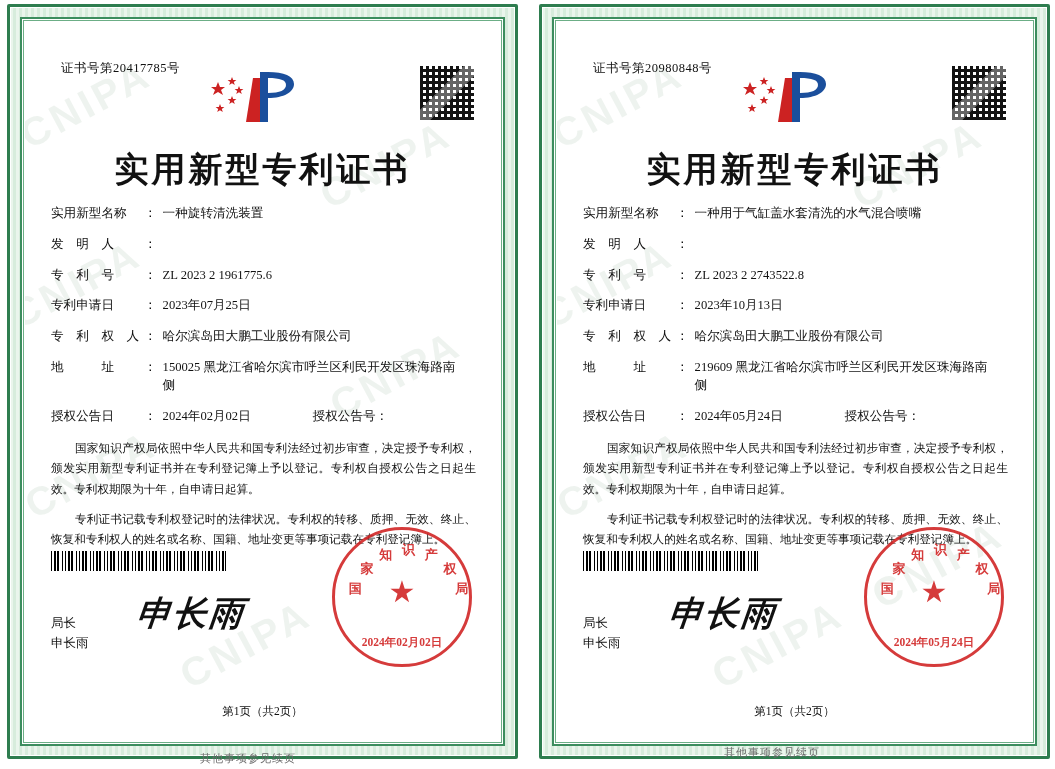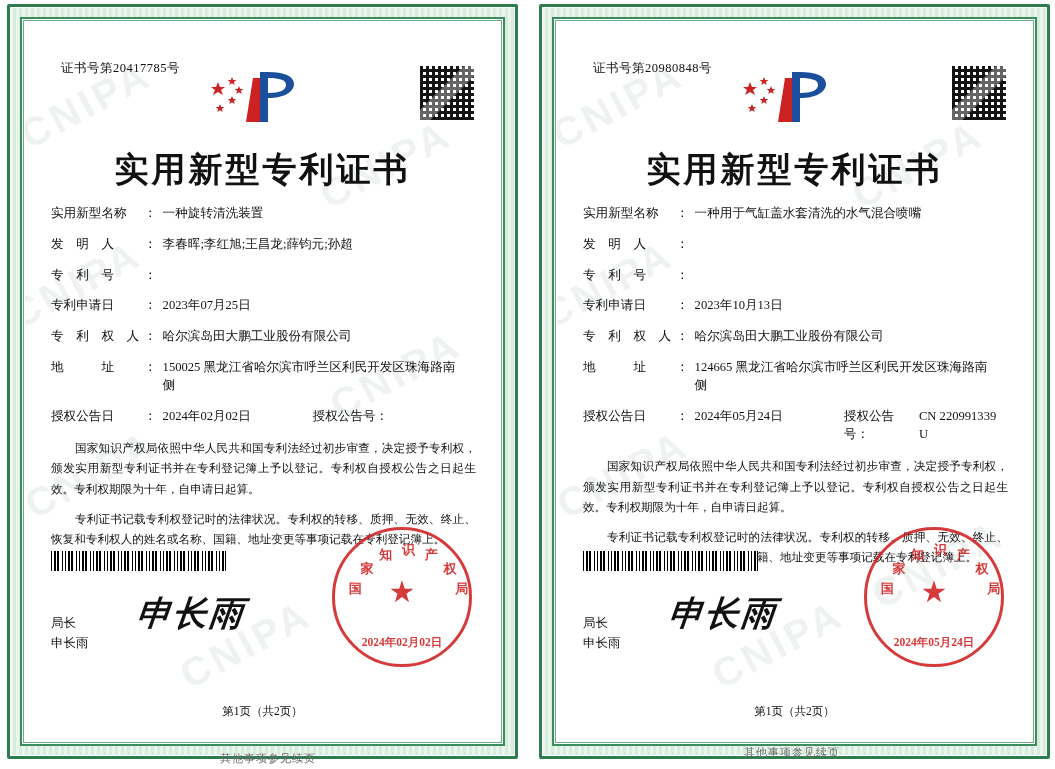--- a/index.html
+++ b/index.html
@@ -165,21 +165,20 @@
     text-align:center;font-size:11.5px;font-weight:bold;
   }
   .pagenum{
     position:absolute;bottom:22px;left:0;right:0;
     text-align:center;font-size:11.5px;color:#111;
   }
   .footnote{
     position:absolute;
     font-size:11px;color:#6a6a6a;
     letter-spacing:1px;
-    margin-left:20px;
   }
   .fn-left{left:200px;top:751px;}
   .fn-right{left:724px;top:745px;}
 </style>
 </head>
 <body>
 
 <div class="page">
 
   <div class="cert left">
@@ -218,26 +217,26 @@
 
         <div class="row">
           <div class="label">实用新型名称</div>
           <div class="colon">：</div>
           <div class="value">一种旋转清洗装置</div>
         </div>
 
         <div class="row">
           <div class="label">发　明　人</div>
           <div class="colon">：</div>
-          <div class="value">李春晖;李红旭;王昌龙;薛钧元;孙超</div>
         </div>
 
         <div class="row">
           <div class="label">专　利　号</div>
           <div class="colon">：</div>
+          <div class="value">ZL 2023 2 1961775.6</div>
         </div>
 
         <div class="row">
           <div class="label">专利申请日</div>
           <div class="colon">：</div>
           <div class="value">2023年07月25日</div>
         </div>
 
         <div class="row">
           <div class="label">专　利　权　人</div>
@@ -335,50 +334,50 @@
         </div>
 
         <div class="row">
           <div class="label">发　明　人</div>
           <div class="colon">：</div>
         </div>
 
         <div class="row">
           <div class="label">专　利　号</div>
           <div class="colon">：</div>
+          <div class="value">ZL 2023 2 2743522.8</div>
         </div>
 
         <div class="row">
           <div class="label">专利申请日</div>
           <div class="colon">：</div>
           <div class="value">2023年10月13日</div>
         </div>
 
         <div class="row">
           <div class="label">专　利　权　人</div>
           <div class="colon">：</div>
           <div class="value">哈尔滨岛田大鹏工业股份有限公司</div>
         </div>
 
         <div class="row">
           <div class="label">地　　　址</div>
           <div class="colon">：</div>
           <div class="value">
-            <span>124665 黑龙江省哈尔滨市呼兰区利民开发区珠海路南</span>
+            <span>219609 黑龙江省哈尔滨市呼兰区利民开发区珠海路南</span>
             <span class="second-line">侧</span>
           </div>
         </div>
 
         <div class="row pubrow">
           <div class="label">授权公告日</div>
           <div class="colon">：</div>
           <div class="value">
             <span class="pub-left">2024年05月24日</span>
             <span>授权公告号：</span>
-            <span>CN 220991339 U</span>
           </div>
         </div>
 
         <div class="para">国家知识产权局依照中华人民共和国专利法经过初步审查，决定授予专利权，颁发实用新型专利证书并在专利登记簿上予以登记。专利权自授权公告之日起生效。专利权期限为十年，自申请日起算。</div>
         <div class="para p2">专利证书记载专利权登记时的法律状况。专利权的转移、质押、无效、终止、恢复和专利权人的姓名或名称、国籍、地址变更等事项记载在专利登记簿上。</div>
       </div>
 
       <div class="barcode"></div>
 
       <div class="sig-block">

